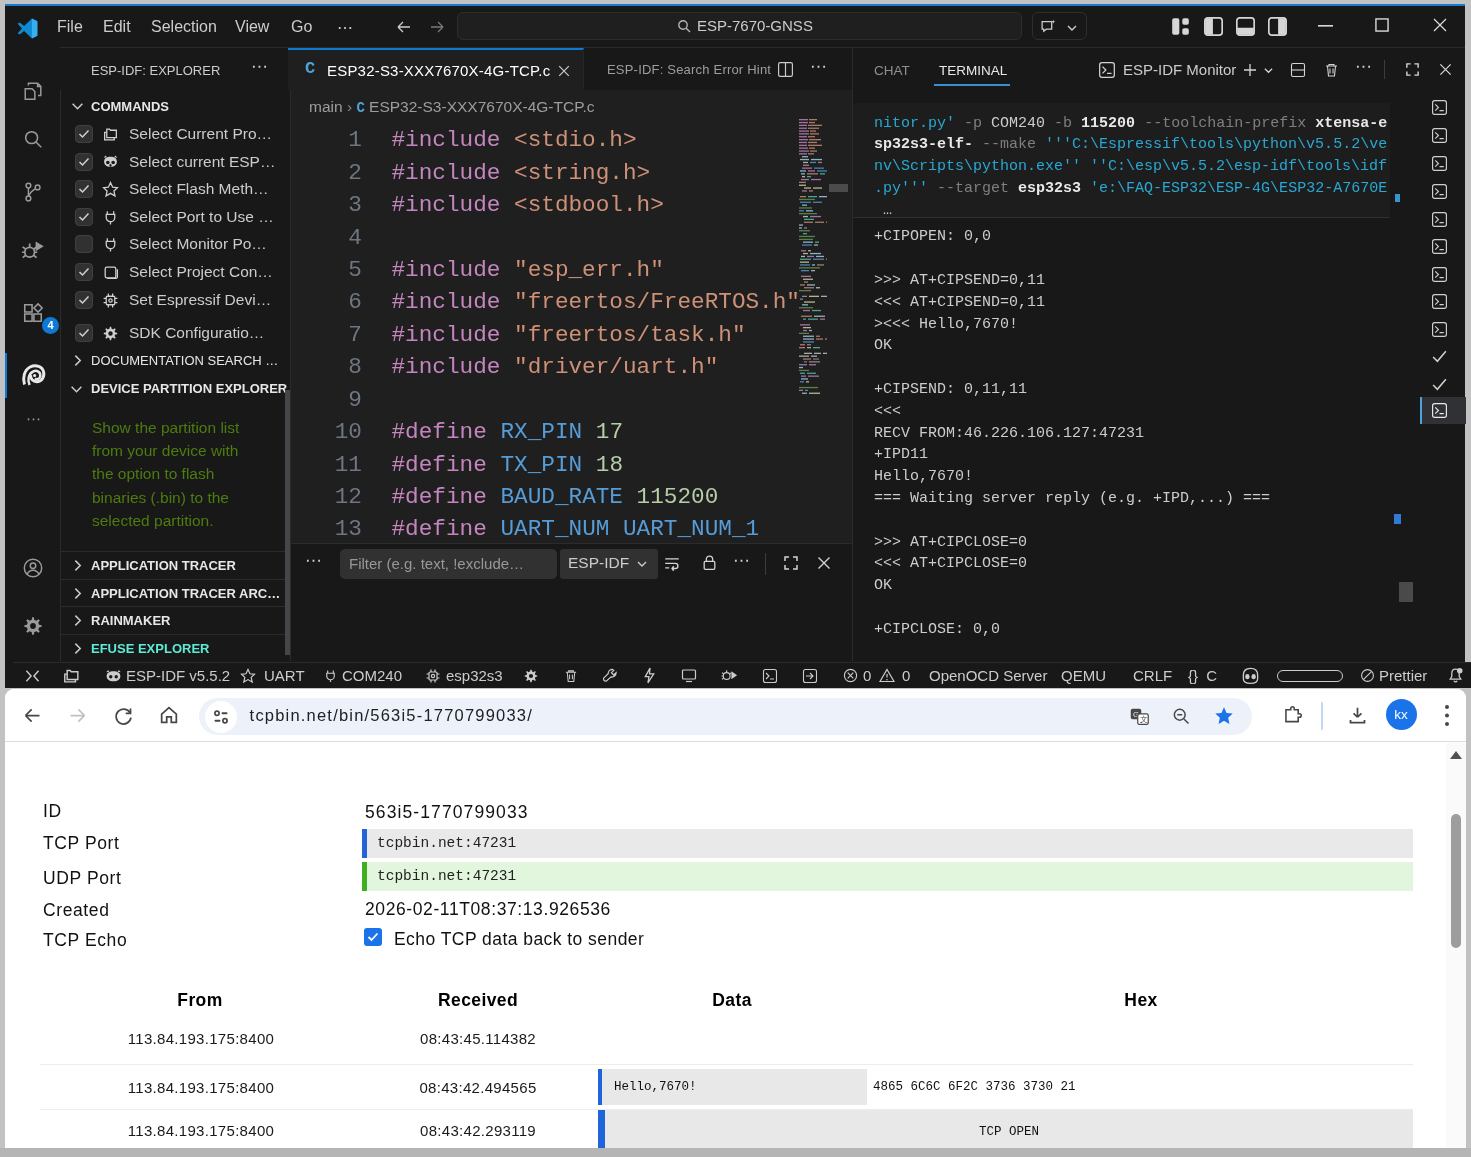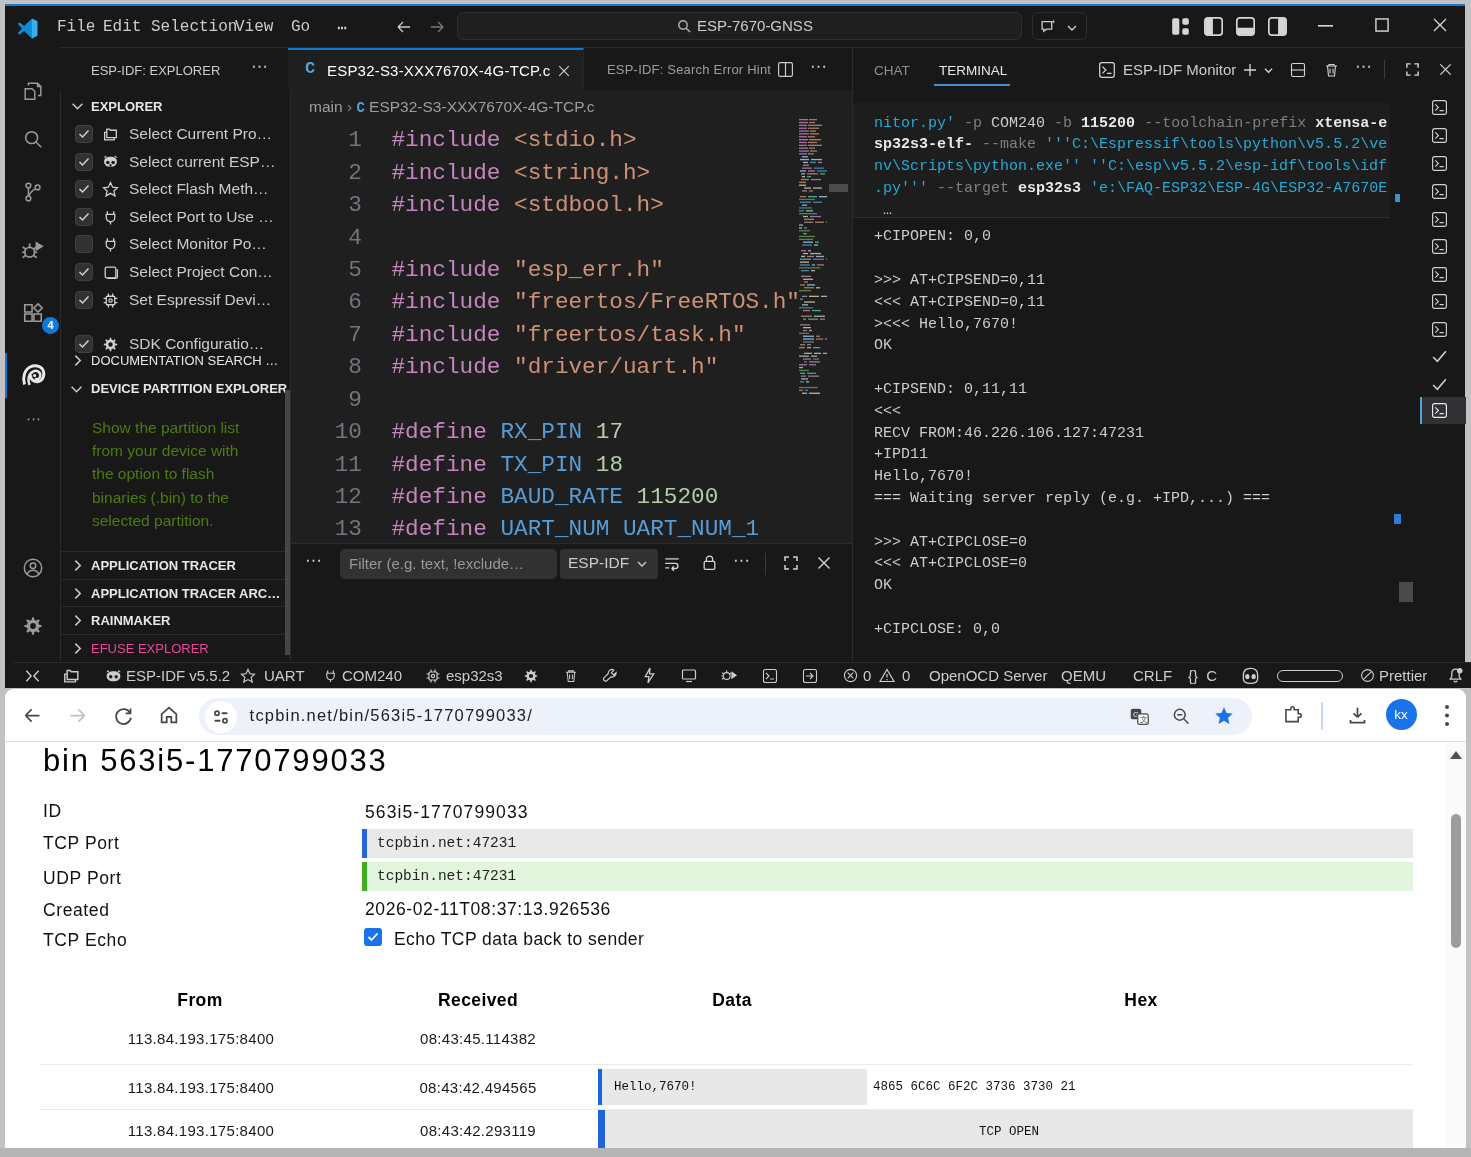--- a/index.html
+++ b/index.html
@@ -3,21 +3,21 @@
 <meta charset="utf-8">
 <style>
   * { margin:0; padding:0; box-sizing:border-box; }
   html,body { width:1471px; height:1157px; overflow:hidden; }
   body { background:#c2c2c2; font-family:"Liberation Sans", sans-serif; position:relative; }
   .abs { position:absolute; }
   pre { font-family:"Liberation Mono", monospace; }
   
   #vscode { position:absolute; left:5px; top:4px; width:1460px; height:684px; background:#181818; border-top:2.5px solid #1b79ca; }
   #titlebar { position:absolute; left:0; top:0; width:100%; height:41px; background:#181818; color:#cccccc; font-size:16px; }
-  .menu { position:absolute; top:12px;font-family:Liberation Mono, monospace; }
+  .menu { position:absolute; top:12px; }
   #tabsrow { position:absolute; left:0; top:41px; width:100%; height:43px; background:#181818; border-top:1px solid #2b2b2b; }
   #statusbar { position:absolute; left:8px; bottom:0; width:100%; height:26px; background:#181818; border-top:1px solid #2b2b2b; color:#cccccc; font-size:15px; }
   #activitybar { position:absolute; left:0; top:41px; width:55px; height:614px; background:#181818; }
   #sidebar { position:absolute; left:55px; top:84px; width:230px; height:571px; background:#181818; border-left:1px solid #2b2b2b; color:#cccccc; }
   #editor { position:absolute; left:285px; top:84px; width:562px; height:453px; background:#1f1f1f; border-left:1px solid #2b2b2b; }
   #panel { position:absolute; left:285px; top:537px; width:562px; height:118px; background:#181818; border-top:1px solid #2b2b2b; border-left:1px solid #2b2b2b; }
   #terminal { position:absolute; left:847px; top:84px; width:613px; height:571px; background:#181818; border-left:1px solid #2b2b2b; }
   .cmdrow { position:absolute; left:0; width:230px; height:27.6px; }
   .cbx { position:absolute; left:14px; top:4px; width:18px; height:18px; background:#313131; border:1px solid #404040; border-radius:4px; text-align:center; line-height:16px; }
   .cbx svg { margin-top:3px; }
@@ -189,21 +189,21 @@
         <path d="M5.5 19 C7 15.5 9 14.5 12 14.5 C15 14.5 17 15.5 18.5 19"></path>
       </svg>
     <svg class="abs" style="left:17px;top:568px" width="22" height="22" viewBox="0 0 16 16" fill="#9a9a9a">
         <path d="M9.3 1 L9.7 2.9 A5.2 5.2 0 0 1 11.1 3.5 L12.7 2.4 L13.6 3.3 L12.5 4.9 A5.2 5.2 0 0 1 13.1 6.3 L15 6.7 V7.9 L13.1 8.3 A5.2 5.2 0 0 1 12.5 9.7 L13.6 11.3 L12.7 12.2 L11.1 11.1 A5.2 5.2 0 0 1 9.7 11.7 L9.3 13.6 H8.1 L7.7 11.7 A5.2 5.2 0 0 1 6.3 11.1 L4.7 12.2 L3.8 11.3 L4.9 9.7 A5.2 5.2 0 0 1 4.3 8.3 L2.4 7.9 V6.7 L4.3 6.3 A5.2 5.2 0 0 1 4.9 4.9 L3.8 3.3 L4.7 2.4 L6.3 3.5 A5.2 5.2 0 0 1 7.7 2.9 L8.1 1 Z M8.7 5.2 A2.1 2.1 0 1 0 8.7 9.4 A2.1 2.1 0 0 0 8.7 5.2 Z" transform="translate(-0.7,0.7)"></path>
       </svg>
   </div>
   <div id="sidebar">
     <svg class="abs" style="left:10px;top:11px" width="13" height="11" viewBox="0 0 12 10" fill="none" stroke="#cccccc" stroke-width="1.4">
         <path d="M1.5 2.5 L6 7 L10.5 2.5"></path>
       </svg>
-    <span class="abs" style="left:30px;top:9px;font-size:13px;font-weight:bold;color:#e7e7e7">EXPLORER</span>
+    <span class="abs" style="left:30px;top:9px;font-size:13px;font-weight:bold;color:#e7e7e7">COMMANDS</span>
 
     <div class="cmdrow" style="top:31px">
         <span class="cbx"><svg width="12" height="10" viewBox="0 0 12 10" fill="none" stroke="#d0d0d0" stroke-width="1.5">
             <path d="M1.5 5 L4.5 8 L10.5 1.5"></path>
           </svg></span>
         <span class="cico"><svg width="17" height="17" viewBox="0 0 16 16" fill="none" stroke="#d0d0d0" stroke-width="1.2">
             <path d="M4.5 4.5 V3 H7 L8 4 H13.5 V11 H4.5 Z"></path>
             <path d="M4.5 6 H2.5 V13 H11.5 V11"></path>
           </svg></span>
         <span class="ctxt">Select Current Pro…</span>
@@ -259,21 +259,21 @@
         <span class="cbx"><svg width="12" height="10" viewBox="0 0 12 10" fill="none" stroke="#d0d0d0" stroke-width="1.5">
             <path d="M1.5 5 L4.5 8 L10.5 1.5"></path>
           </svg></span>
         <span class="cico"><svg width="17" height="17" viewBox="0 0 16 16" fill="none" stroke="#d0d0d0" stroke-width="1.2">
             <rect x="4" y="4" width="8" height="8" rx="1"></rect>
             <circle cx="8" cy="8" r="1.6"></circle>
             <path d="M6 1.5 V4 M10 1.5 V4 M6 12 V14.5 M10 12 V14.5 M1.5 6 H4 M1.5 10 H4 M12 6 H14.5 M12 10 H14.5"></path>
           </svg></span>
         <span class="ctxt">Set Espressif Devi…</span>
       </div>
-    <div class="cmdrow" style="top:241px">
+    <div class="cmdrow" style="top:230px">
         <span class="cbx"><svg width="12" height="10" viewBox="0 0 12 10" fill="none" stroke="#d0d0d0" stroke-width="1.5">
             <path d="M1.5 5 L4.5 8 L10.5 1.5"></path>
           </svg></span>
         <span class="cico"><svg width="17" height="17" viewBox="0 0 16 16" fill="#d0d0d0">
             <path d="M9.3 1 L9.7 2.9 A5.2 5.2 0 0 1 11.1 3.5 L12.7 2.4 L13.6 3.3 L12.5 4.9 A5.2 5.2 0 0 1 13.1 6.3 L15 6.7 V7.9 L13.1 8.3 A5.2 5.2 0 0 1 12.5 9.7 L13.6 11.3 L12.7 12.2 L11.1 11.1 A5.2 5.2 0 0 1 9.7 11.7 L9.3 13.6 H8.1 L7.7 11.7 A5.2 5.2 0 0 1 6.3 11.1 L4.7 12.2 L3.8 11.3 L4.9 9.7 A5.2 5.2 0 0 1 4.3 8.3 L2.4 7.9 V6.7 L4.3 6.3 A5.2 5.2 0 0 1 4.9 4.9 L3.8 3.3 L4.7 2.4 L6.3 3.5 A5.2 5.2 0 0 1 7.7 2.9 L8.1 1 Z M8.7 5.2 A2.1 2.1 0 1 0 8.7 9.4 A2.1 2.1 0 0 0 8.7 5.2 Z" transform="translate(-0.7,0.7)"></path>
           </svg></span>
         <span class="ctxt">SDK Configuratio…</span>
       </div>
     <div class="sechead" style="top:256.5px">
         <svg class="abs" style="left:11px;top:7px" width="11" height="13" viewBox="0 0 10 12" fill="none" stroke="#cccccc" stroke-width="1.4">
@@ -303,21 +303,21 @@
     <div class="sechead" style="top:516.2px;border-top:1px solid #2b2b2b">
         <svg class="abs" style="left:11px;top:7px" width="11" height="13" viewBox="0 0 10 12" fill="none" stroke="#cccccc" stroke-width="1.4">
           <path d="M3 1.5 L7.5 6 L3 10.5"></path>
         </svg>
         <span class="abs" style="left:30px;top:6px;font-size:13px;font-weight:bold;color:#e7e7e7">RAINMAKER</span>
       </div>
     <div class="sechead" style="top:543.8px;border-top:1px solid #2b2b2b">
         <svg class="abs" style="left:11px;top:7px" width="11" height="13" viewBox="0 0 10 12" fill="none" stroke="#cccccc" stroke-width="1.4">
           <path d="M3 1.5 L7.5 6 L3 10.5"></path>
         </svg>
-        <span class="abs" style="left:30px;top:6px;font-size:13px;font-weight:normal;color:#ec4899">EFUSE EXPLORER</span>
+        <span class="abs" style="left:30px;top:6px;font-size:13px;font-weight:bold;color:#5eead4">EFUSE EXPLORER</span>
       </div>
     <div class="abs" style="left:224px;top:300px;width:6px;height:265px;background:#45454a"></div>
   </div>
   <div id="editor">
     <div class="abs" style="left:18px;top:8px;font-size:15.5px;color:#9d9d9d;white-space:nowrap">main <span style="color:#8a8a8a">›</span> <span style="color:#4da4da;font-weight:bold;font-family:'Liberation Mono',monospace;font-size:14px">C</span> ESP32-S3-XXX7670X-4G-TCP.c</div>
     <pre class="abs" style="left:0;top:34.3px;width:71px;text-align:right;font-size:22.7px;line-height:32.42px;color:#6e7681">  1
   2
   3
   4
   5
@@ -769,21 +769,20 @@
         <path d="M4 17 V20 H20 V17" stroke-width="2"></path>
       </svg>
     <div class="abs" style="left:1380.5px;top:10px;width:31px;height:31px;border-radius:50%;background:#1a73e8;color:#fff;font-size:13.5px;text-align:center;line-height:31px">kx</div>
     <svg class="abs" style="left:1436px;top:13px" width="12" height="28" viewBox="0 0 12 28" fill="#474747">
         <circle cx="6" cy="5" r="2"></circle>
         <circle cx="6" cy="13.5" r="2"></circle>
         <circle cx="6" cy="22" r="2"></circle>
       </svg>
   </div>
   <div id="bcontent">
-    <div class="abs" style="left:38px;top:0px;font-size:31px;color:#000;font-weight:400;letter-spacing:1.8px">bin 563i5-1770799033</div>
     <span class="blabel" style="top:58px">ID</span>
     <span class="blabel" style="top:90px">TCP Port</span>
     <span class="blabel" style="top:125px">UDP Port</span>
     <span class="blabel" style="top:157px">Created</span>
     <span class="blabel" style="top:187px">TCP Echo</span>
     <span class="abs" style="left:360px;top:59px;font-size:17.5px;color:#111;letter-spacing:1.1px">563i5-1770799033</span>
     <div class="abs" style="left:357px;top:85.5px;width:1051px;height:29px;background:#e9e9e9;border-left:5px solid #2563d9">
         <span class="bmono" style="left:10px;top:6px">tcpbin.net:47231</span>
       </div>
     <div class="abs" style="left:357px;top:118.6px;width:1051px;height:29px;background:#e2f6dd;border-left:5px solid #3fae21">

